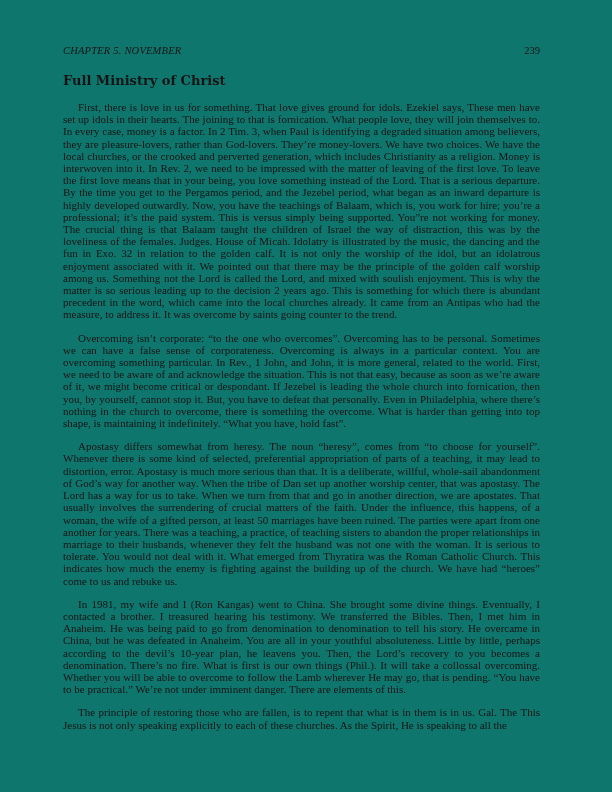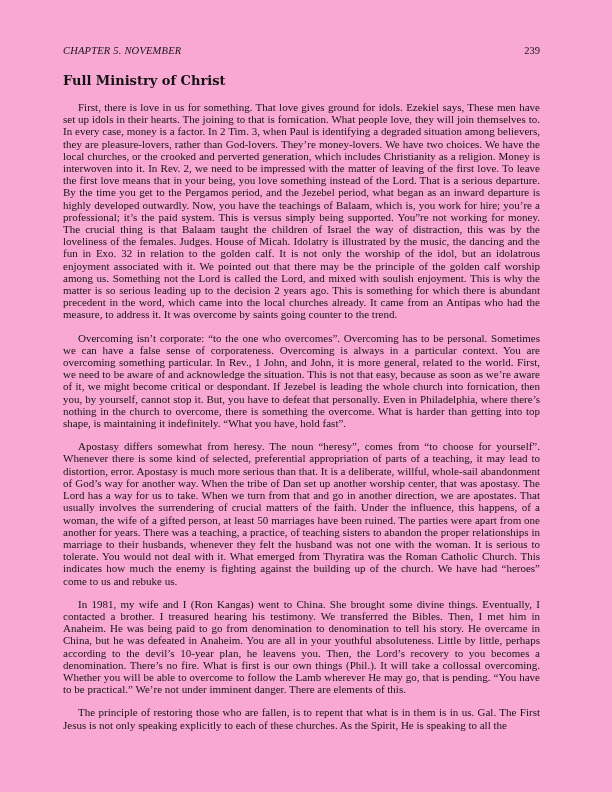--- a/index.html
+++ b/index.html
@@ -4,21 +4,21 @@
 <style>
   html, body {
     margin: 0;
     padding: 0;
     background: #ffffff;
   }
   .page {
     position: relative;
     width: 612px;
     height: 792px;
-    background: #f9a8d4;
+    background: #0f766e;
     overflow: hidden;
     color: #141414;
   }
   .content {
     position: absolute;
     left: 63px;
     top: 45px;
     width: 477px;
   }
   .running-head {
@@ -73,17 +73,17 @@
       <span class="pageno">239</span>
     </div>
 
     <h1 class="doc-title">Full Ministry of Christ</h1>
 
     <div class="body-text">
       <p>First, there is love in us for something. That love gives ground for idols. Ezekiel says, These men have set up idols in their hearts. The joining to that is fornication. What people love, they will join themselves to. In every case, money is a factor. In 2 Tim. 3, when Paul is identifying a degraded situation among believers, they are pleasure-lovers, rather than God-lovers. They’re money-lovers. We have two choices. We have the local churches, or the crooked and perverted generation, which includes Christianity as a religion. Money is interwoven into it. In Rev. 2, we need to be impressed with the matter of leaving of the first love. To leave the first love means that in your being, you love something instead of the Lord. That is a serious departure. By the time you get to the Pergamos period, and the Jezebel period, what began as an inward departure is highly developed outwardly. Now, you have the teachings of Balaam, which is, you work for hire; you’re a professional; it’s the paid system. This is versus simply being supported. You”re not working for money. The crucial thing is that Balaam taught the children of Israel the way of distraction, this was by the loveliness of the females. Judges. House of Micah. Idolatry is illustrated by the music, the dancing and the fun in Exo. 32 in relation to the golden calf. It is not only the worship of the idol, but an idolatrous enjoyment associated with it. We pointed out that there may be the principle of the golden calf worship among us. Something not the Lord is called the Lord, and mixed with soulish enjoyment. This is why the matter is so serious leading up to the decision 2 years ago. This is something for which there is abundant precedent in the word, which came into the local churches already. It came from an Antipas who had the measure, to address it. It was overcome by saints going counter to the trend.</p>
       <p>Overcoming isn’t corporate: “to the one who overcomes”. Overcoming has to be personal. Sometimes we can have a false sense of corporateness. Overcoming is always in a particular context. You are overcoming something particular. In Rev., 1 John, and John, it is more general, related to the world. First, we need to be aware of and acknowledge the situation. This is not that easy, because as soon as we’re aware of it, we might become critical or despondant. If Jezebel is leading the whole church into fornication, then you, by yourself, cannot stop it. But, you have to defeat that personally. Even in Philadelphia, where there’s nothing in the church to overcome, there is something the overcome. What is harder than getting into top shape, is maintaining it indefinitely. “What you have, hold fast”.</p>
       <p>Apostasy differs somewhat from heresy. The noun “heresy”, comes from “to choose for yourself”. Whenever there is some kind of selected, preferential appropriation of parts of a teaching, it may lead to distortion, error. Apostasy is much more serious than that. It is a deliberate, willful, whole-sail abandonment of God’s way for another way. When the tribe of Dan set up another worship center, that was apostasy. The Lord has a way for us to take. When we turn from that and go in another direction, we are apostates. That usually involves the surrendering of crucial matters of the faith. Under the influence, this happens, of a woman, the wife of a gifted person, at least 50 marriages have been ruined. The parties were apart from one another for years. There was a teaching, a practice, of teaching sisters to abandon the proper relationships in marriage to their husbands, whenever they felt the husband was not one with the woman. It is serious to tolerate. You would not deal with it. What emerged from Thyratira was the Roman Catholic Church. This indicates how much the enemy is fighting against the building up of the church. We have had “heroes” come to us and rebuke us.</p>
       <p>In 1981, my wife and I (Ron Kangas) went to China. She brought some divine things. Eventually, I contacted a brother. I treasured hearing his testimony. We transferred the Bibles. Then, I met him in Anaheim. He was being paid to go from denomination to denomination to tell his story. He overcame in China, but he was defeated in Anaheim. You are all in your youthful absoluteness. Little by little, perhaps according to the devil’s 10-year plan, he leavens you. Then, the Lord’s recovery to you becomes a denomination. There’s no fire. What is first is our own things (Phil.). It will take a collossal overcoming. Whether you will be able to overcome to follow the Lamb wherever He may go, that is pending. “You have to be practical.” We’re not under imminent danger. There are elements of this.</p>
-      <p>The principle of restoring those who are fallen, is to repent that what is in them is in us. Gal. The First Jesus is not only speaking explicitly to each of these churches. As the Spirit, He is speaking to all the</p>
+      <p>The principle of restoring those who are fallen, is to repent that what is in them is in us. Gal. The This Jesus is not only speaking explicitly to each of these churches. As the Spirit, He is speaking to all the</p>
     </div>
 
   </div>
 </div>
 
 </body></html>

